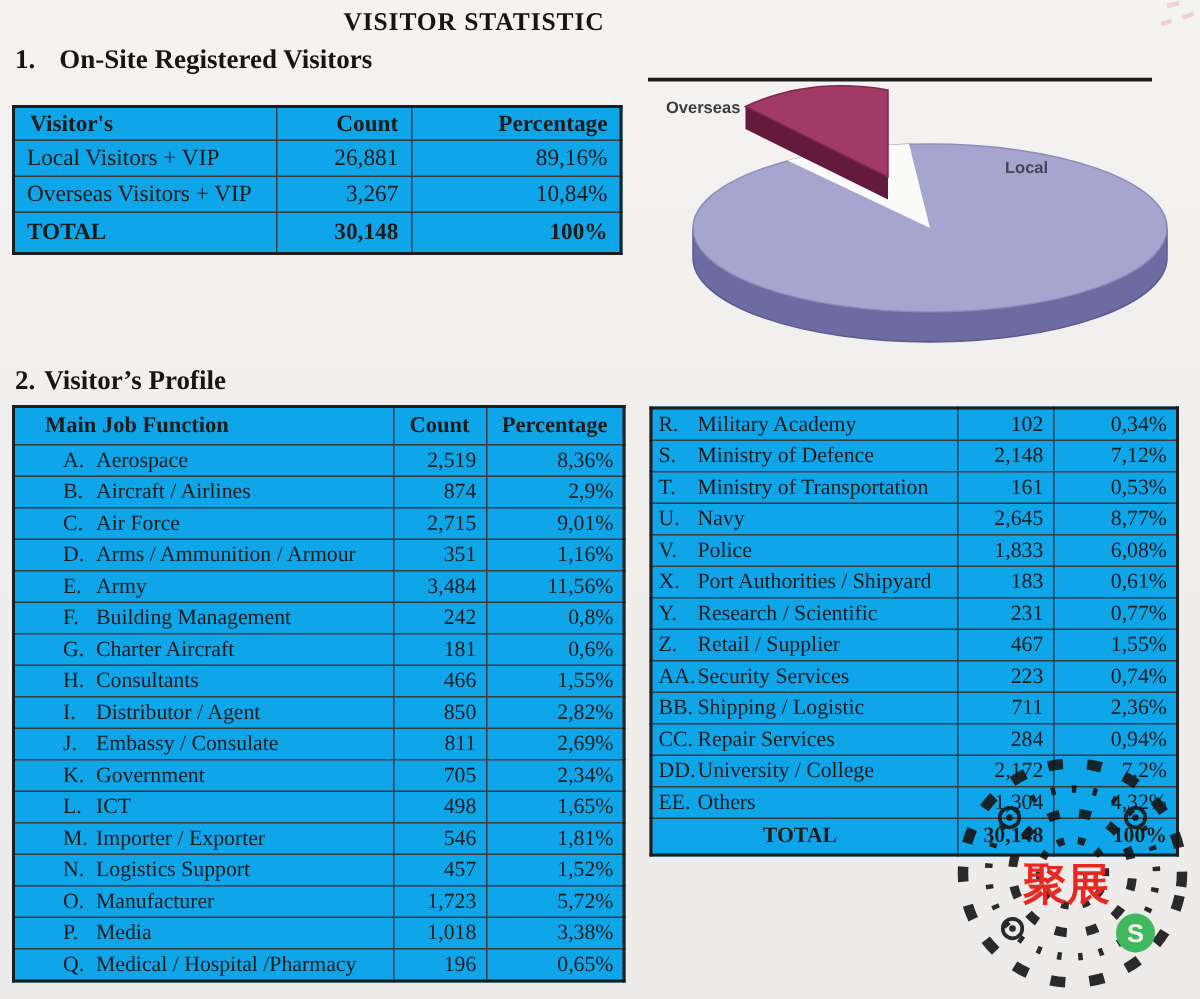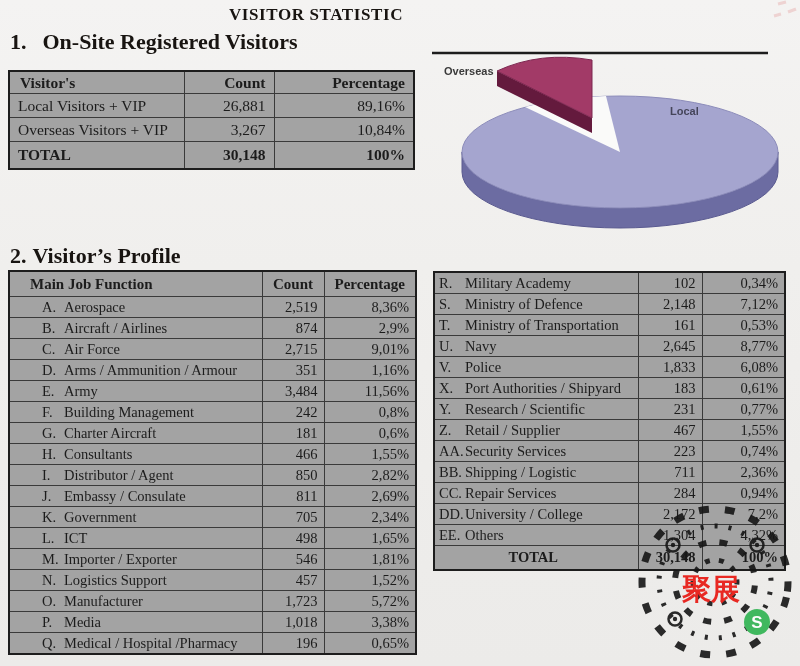--- a/index.html
+++ b/index.html
@@ -8,28 +8,28 @@
     background:linear-gradient(180deg,#f4f3f2 0%,#f0efed 40%,#ecebe9 100%);
     font-family:"Liberation Serif","DejaVu Serif",serif;
     color:#1c1c1c;
   }
   .abs{position:absolute;}
   
   .doc-title{
     top:5px;left:0;width:632px;text-align:center;
     font-size:17px;font-weight:bold;letter-spacing:.6px;color:#181411;
   }
-  .sec-heading{font-size:22px;font-weight:bold;color:#181411;}
+  .sec-heading{font-size:18px;font-weight:bold;color:#181411;}
   .sec1-heading{top:29px;left:10px;}
   .sec2-heading{top:243px;left:10px;}
   .sec-num{display:inline-block;}
   .sec1-heading .sec-num{margin-right:16px;}
   .sec2-heading .sec-num{margin-right:6px;}
   
-  table{border-collapse:collapse;table-layout:fixed;background:#a3a3a3;
+  table{border-collapse:collapse;table-layout:fixed;background:#0ea5e9;
         position:absolute;border:2px solid #1d1d1d;}
   td,th{border:1px solid #3a3a3a;overflow:hidden;white-space:nowrap;
         font-size:14.5px;padding:0 6px;height:20px;}
   th{font-weight:bold;}
   .c-count,.c-pct,.col-num{text-align:right;}
   
   .t1{left:8px;top:70px;width:405px;}
   .t1 th{height:21px;font-size:15.5px;}
   .t1 td{font-size:15.5px;padding:1px 8px;height:21px;}
   .t1 th.h-label{text-align:left;padding-left:10px;}

